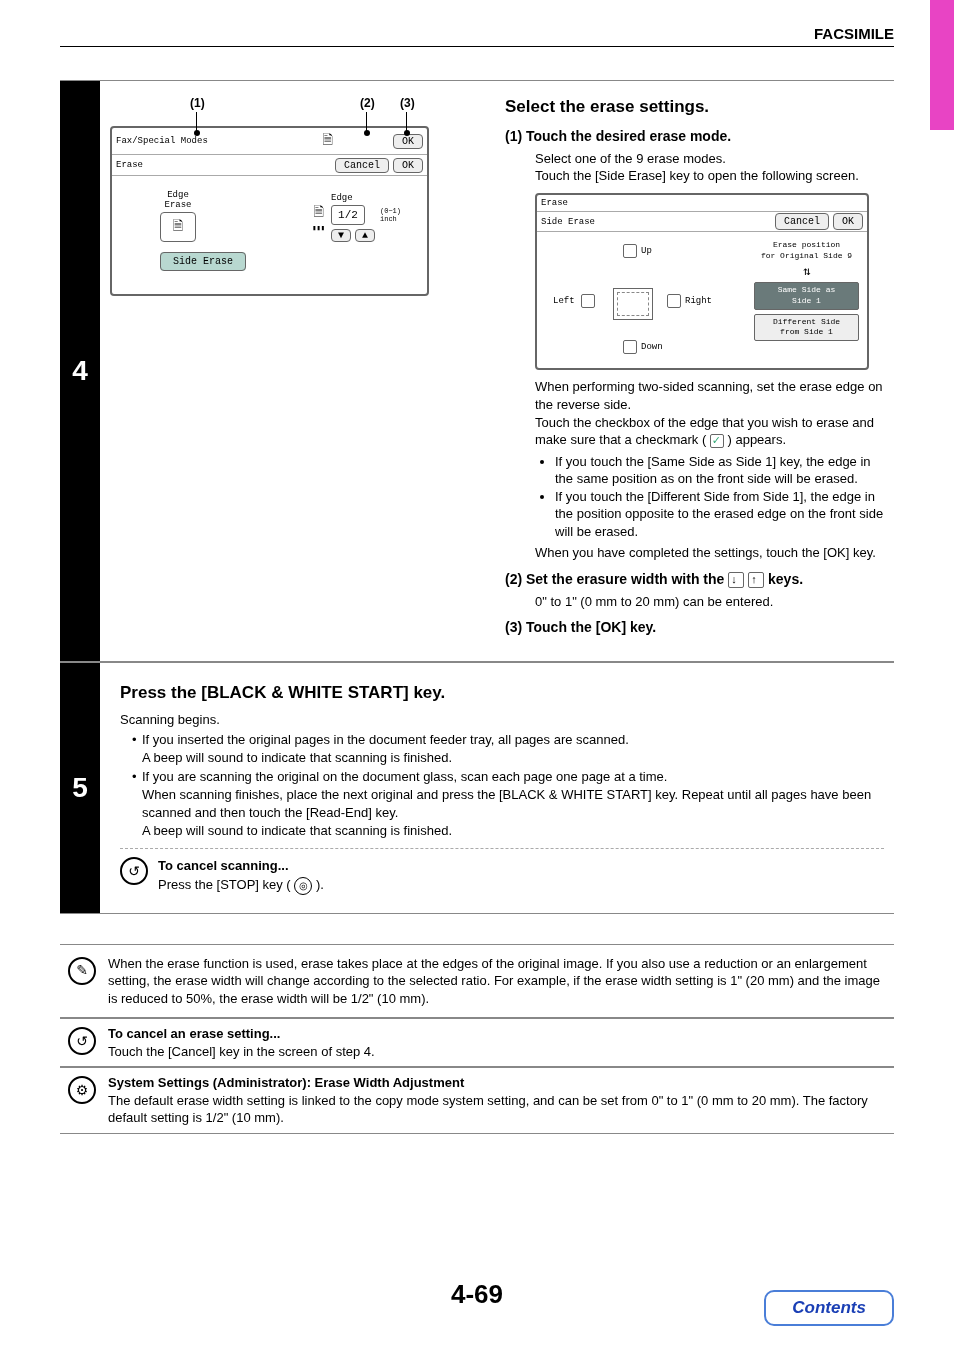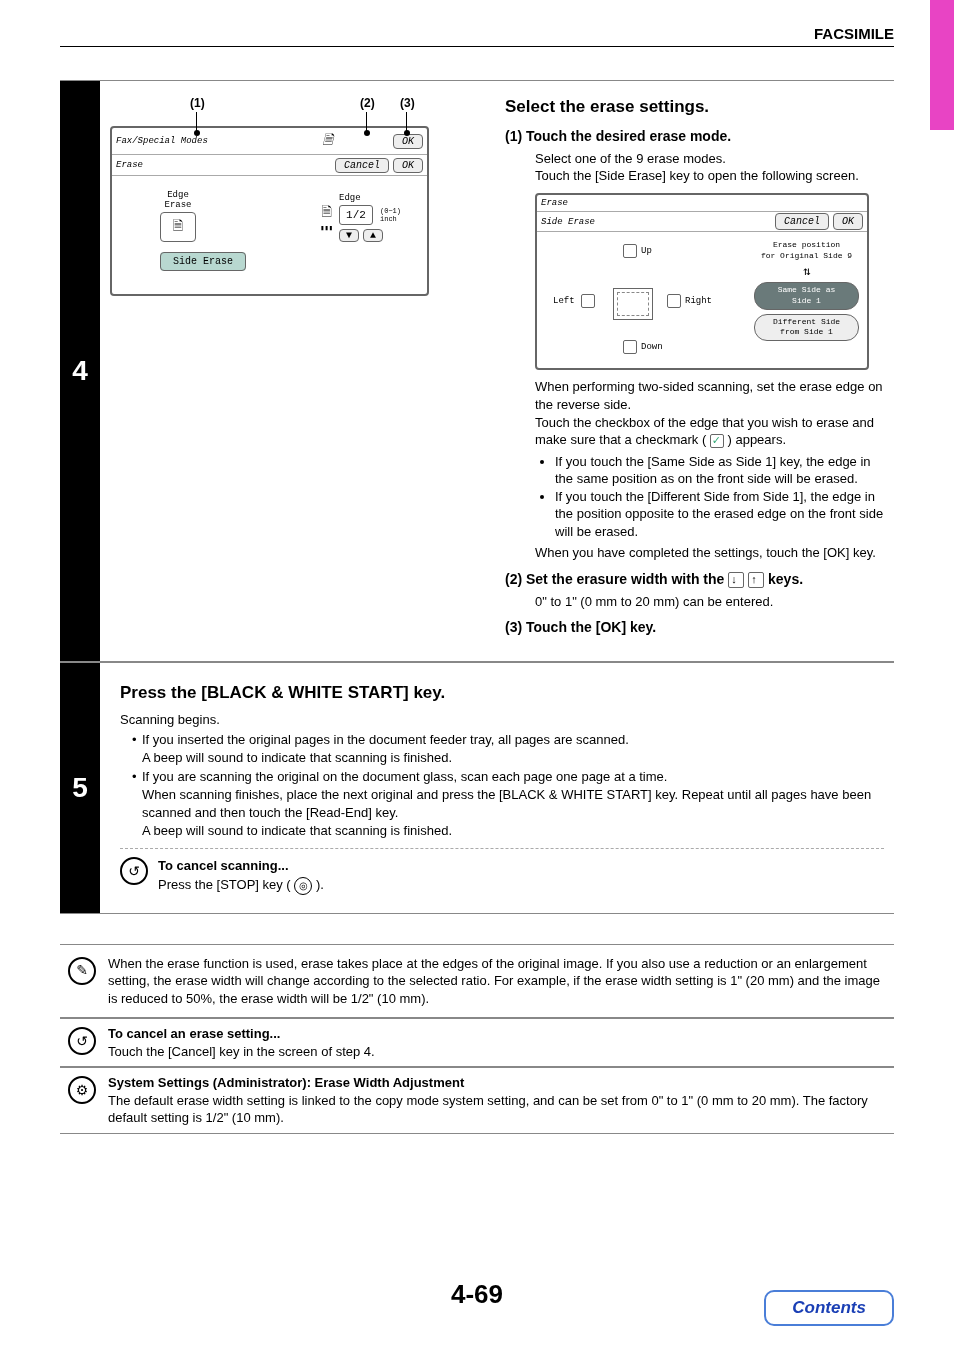--- a/index.html
+++ b/index.html
@@ -88,32 +88,32 @@
   .screen-callouts { font-size:12px; font-weight:bold; position:relative; height:18px; width:320px;}
   .callout {position:absolute; top:0;}
   .screen-box {
     border: 2px solid #666;
     border-radius: 4px;
     background: #fff;
     width: 315px;
     font-size: 9px;
     font-family: "Courier New", monospace;
   }
-  .sb-row { border-bottom: 1px solid #aaa; padding: 2px 4px; display:flex; align-items:center; justify-content:space-between; min-height:16px;font-style:italic;}
+  .sb-row { border-bottom: 1px solid #aaa; padding: 2px 4px; display:flex; align-items:center; justify-content:space-between; min-height:16px;}
   .mini-btn { border:1px solid #666; border-radius:4px; padding: 1px 8px; font-size:10px; background:#eee; }
   .mini-btn.grey { background:#b8d8d0; }
   .spinner-box {
     display:inline-flex; align-items:center; justify-content:center;
     border:1px solid #666; background:#fff; width:32px; height:18px; border-radius:3px;
     font-size:11px;
   }
   .chk { display:inline-block; width:14px; height:14px; border:1px solid #666; border-radius:2px; background:#fff; vertical-align:middle;}
   .chk.small {width:12px; height:12px;}
 
-  .sidebox { border:1px solid #666; border-radius:13px; padding:2px 4px; font-size:8px; text-align:center; background:#eee;}
+  .sidebox { border:1px solid #666; border-radius:2px; padding:2px 4px; font-size:8px; text-align:center; background:#eee;}
   .sidebox.sel { background:#6a7a7a; color:#fff;}
 
   .keyicon-down, .keyicon-up {
     display:inline-block; width:14px; height:14px; border:1px solid #666; border-radius:2px;
     position:relative; vertical-align:middle; background:#fff;
   }
   .keyicon-down::after{content:"↓"; position:absolute; left:2px; top:-1px; font-size:11px;}
   .keyicon-up::after{content:"↑"; position:absolute; left:2px; top:-1px; font-size:11px;}
 
   .step5-row { border-bottom:1px solid #888;}
@@ -238,21 +238,21 @@
 Erase</div>
                 <div class="edge-icon">🗎</div>
               </div>
               <div style="display:flex; align-items:center; gap:6px;">
                 <div style="display:flex; flex-direction:column; align-items:center;">
                   <span style="font-size:13px;">🗎</span>
                   <span style="font-size:7px">▮▮▮</span>
                 </div>
                 <div style="display:flex; flex-direction:column; align-items:flex-start; gap:2px;">
                   <span>Edge</span>
-                  <div style="display:flex; align-items:center; gap:7px;">
+                  <div style="display:flex; align-items:center; gap:15px;">
                     <span class="spinner-box">1/2</span>
                     <span style="font-size:7px; white-space:pre-line">(0~1)
 inch</span>
                   </div>
                   <div style="display:flex; gap:4px; margin-top:2px;">
                     <span class="mini-btn" style="padding:0 6px;">▼</span>
                     <span class="mini-btn" style="padding:0 6px;">▲</span>
                   </div>
                 </div>
               </div>

